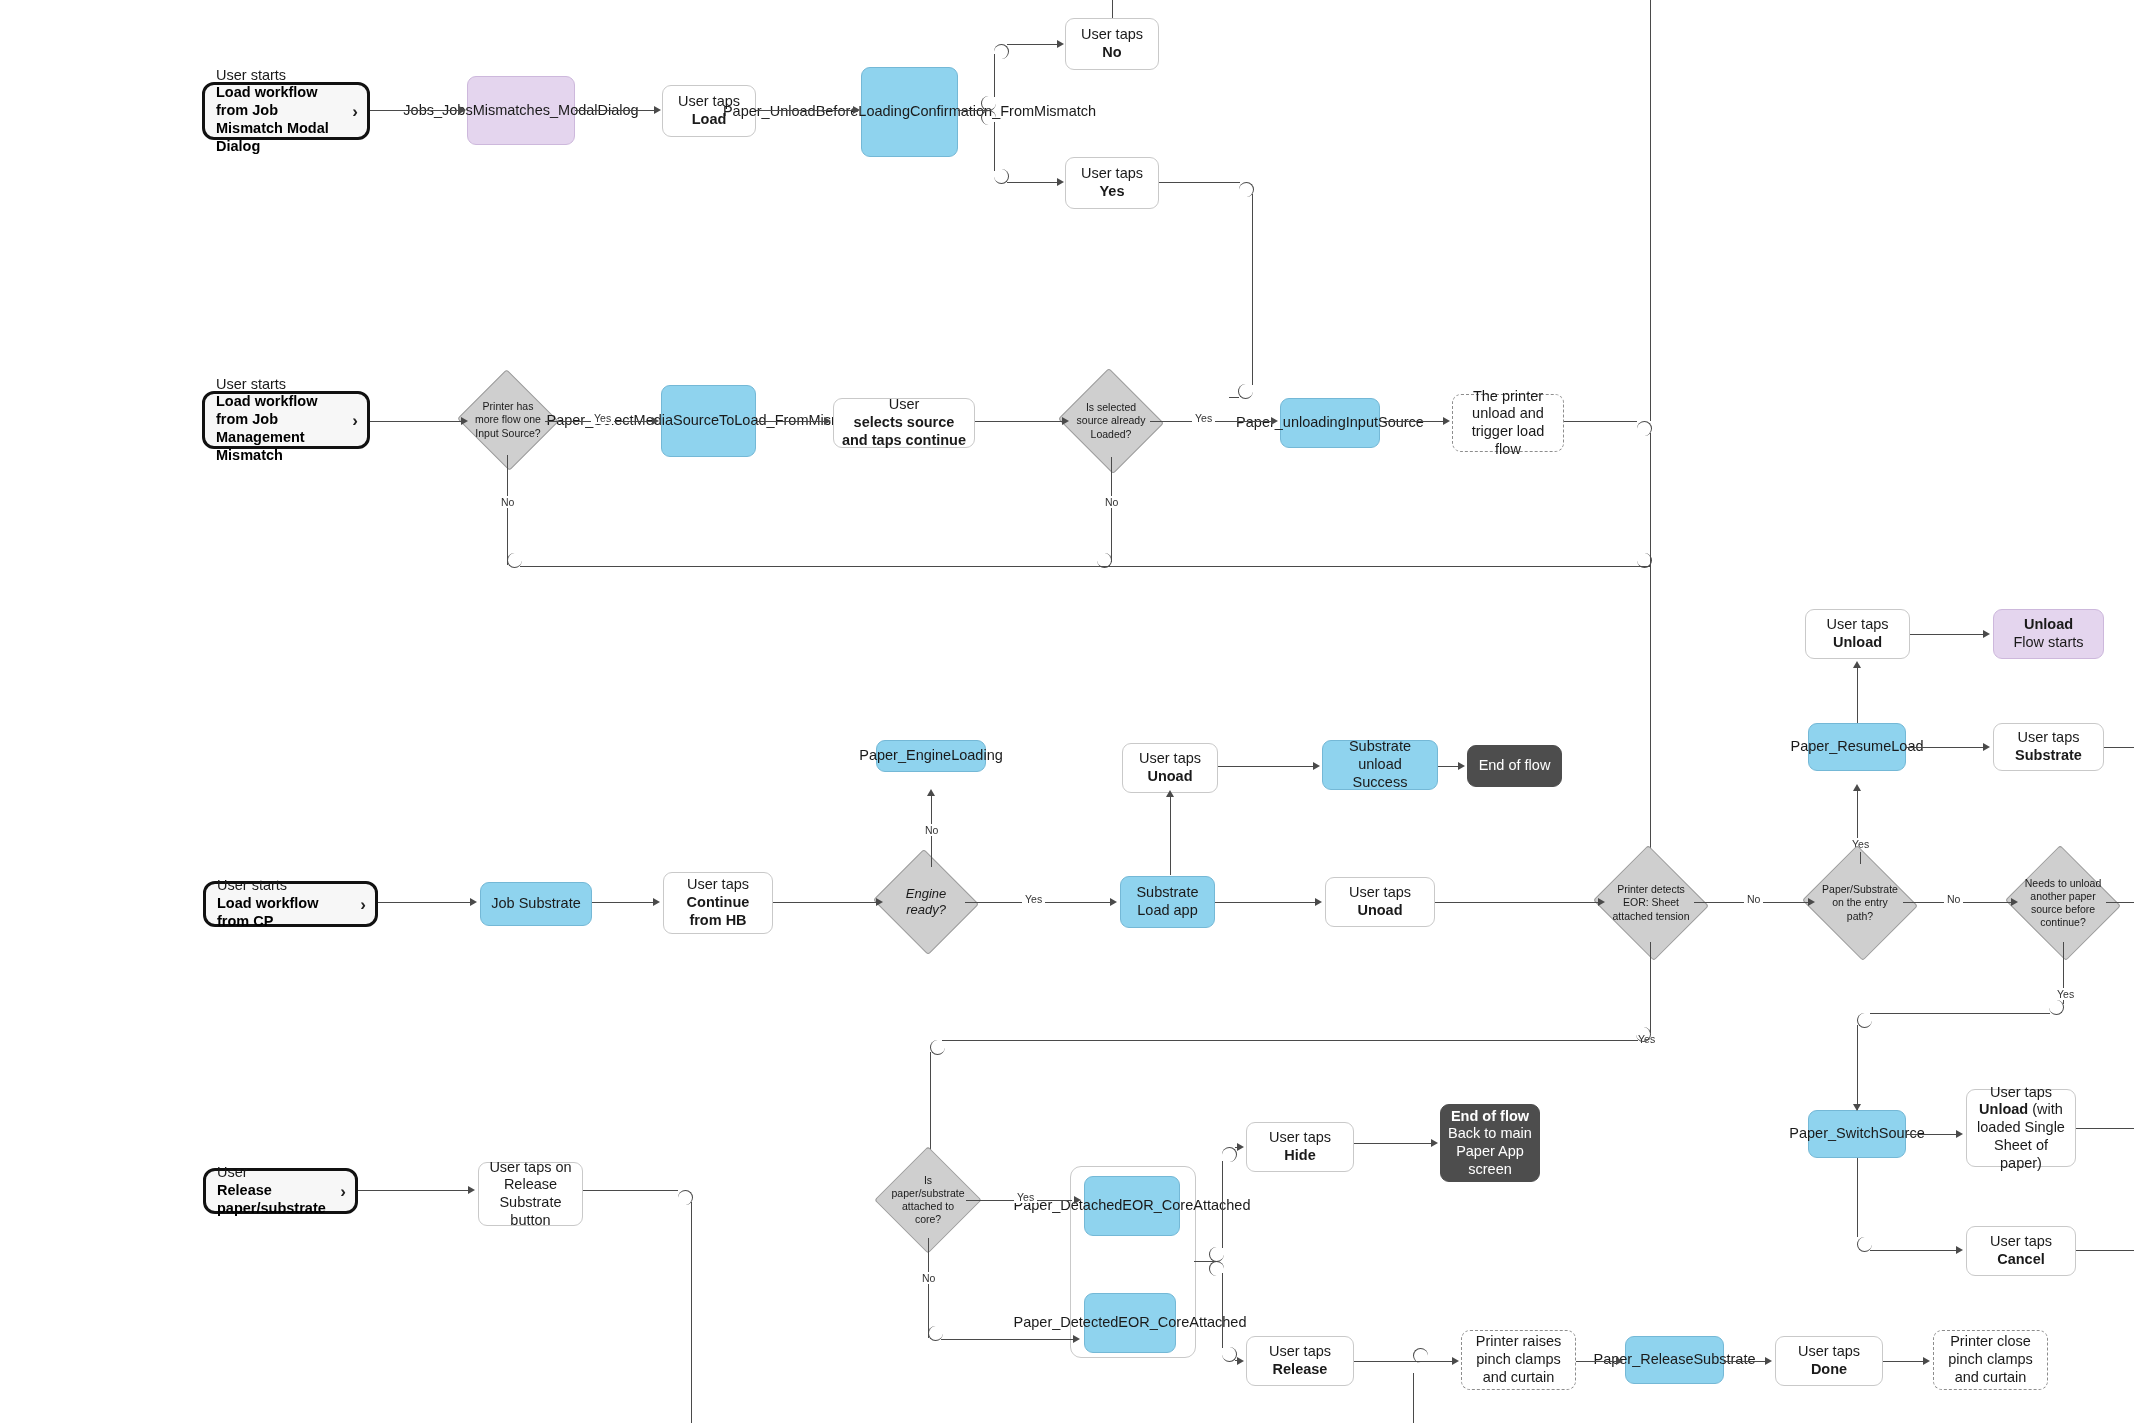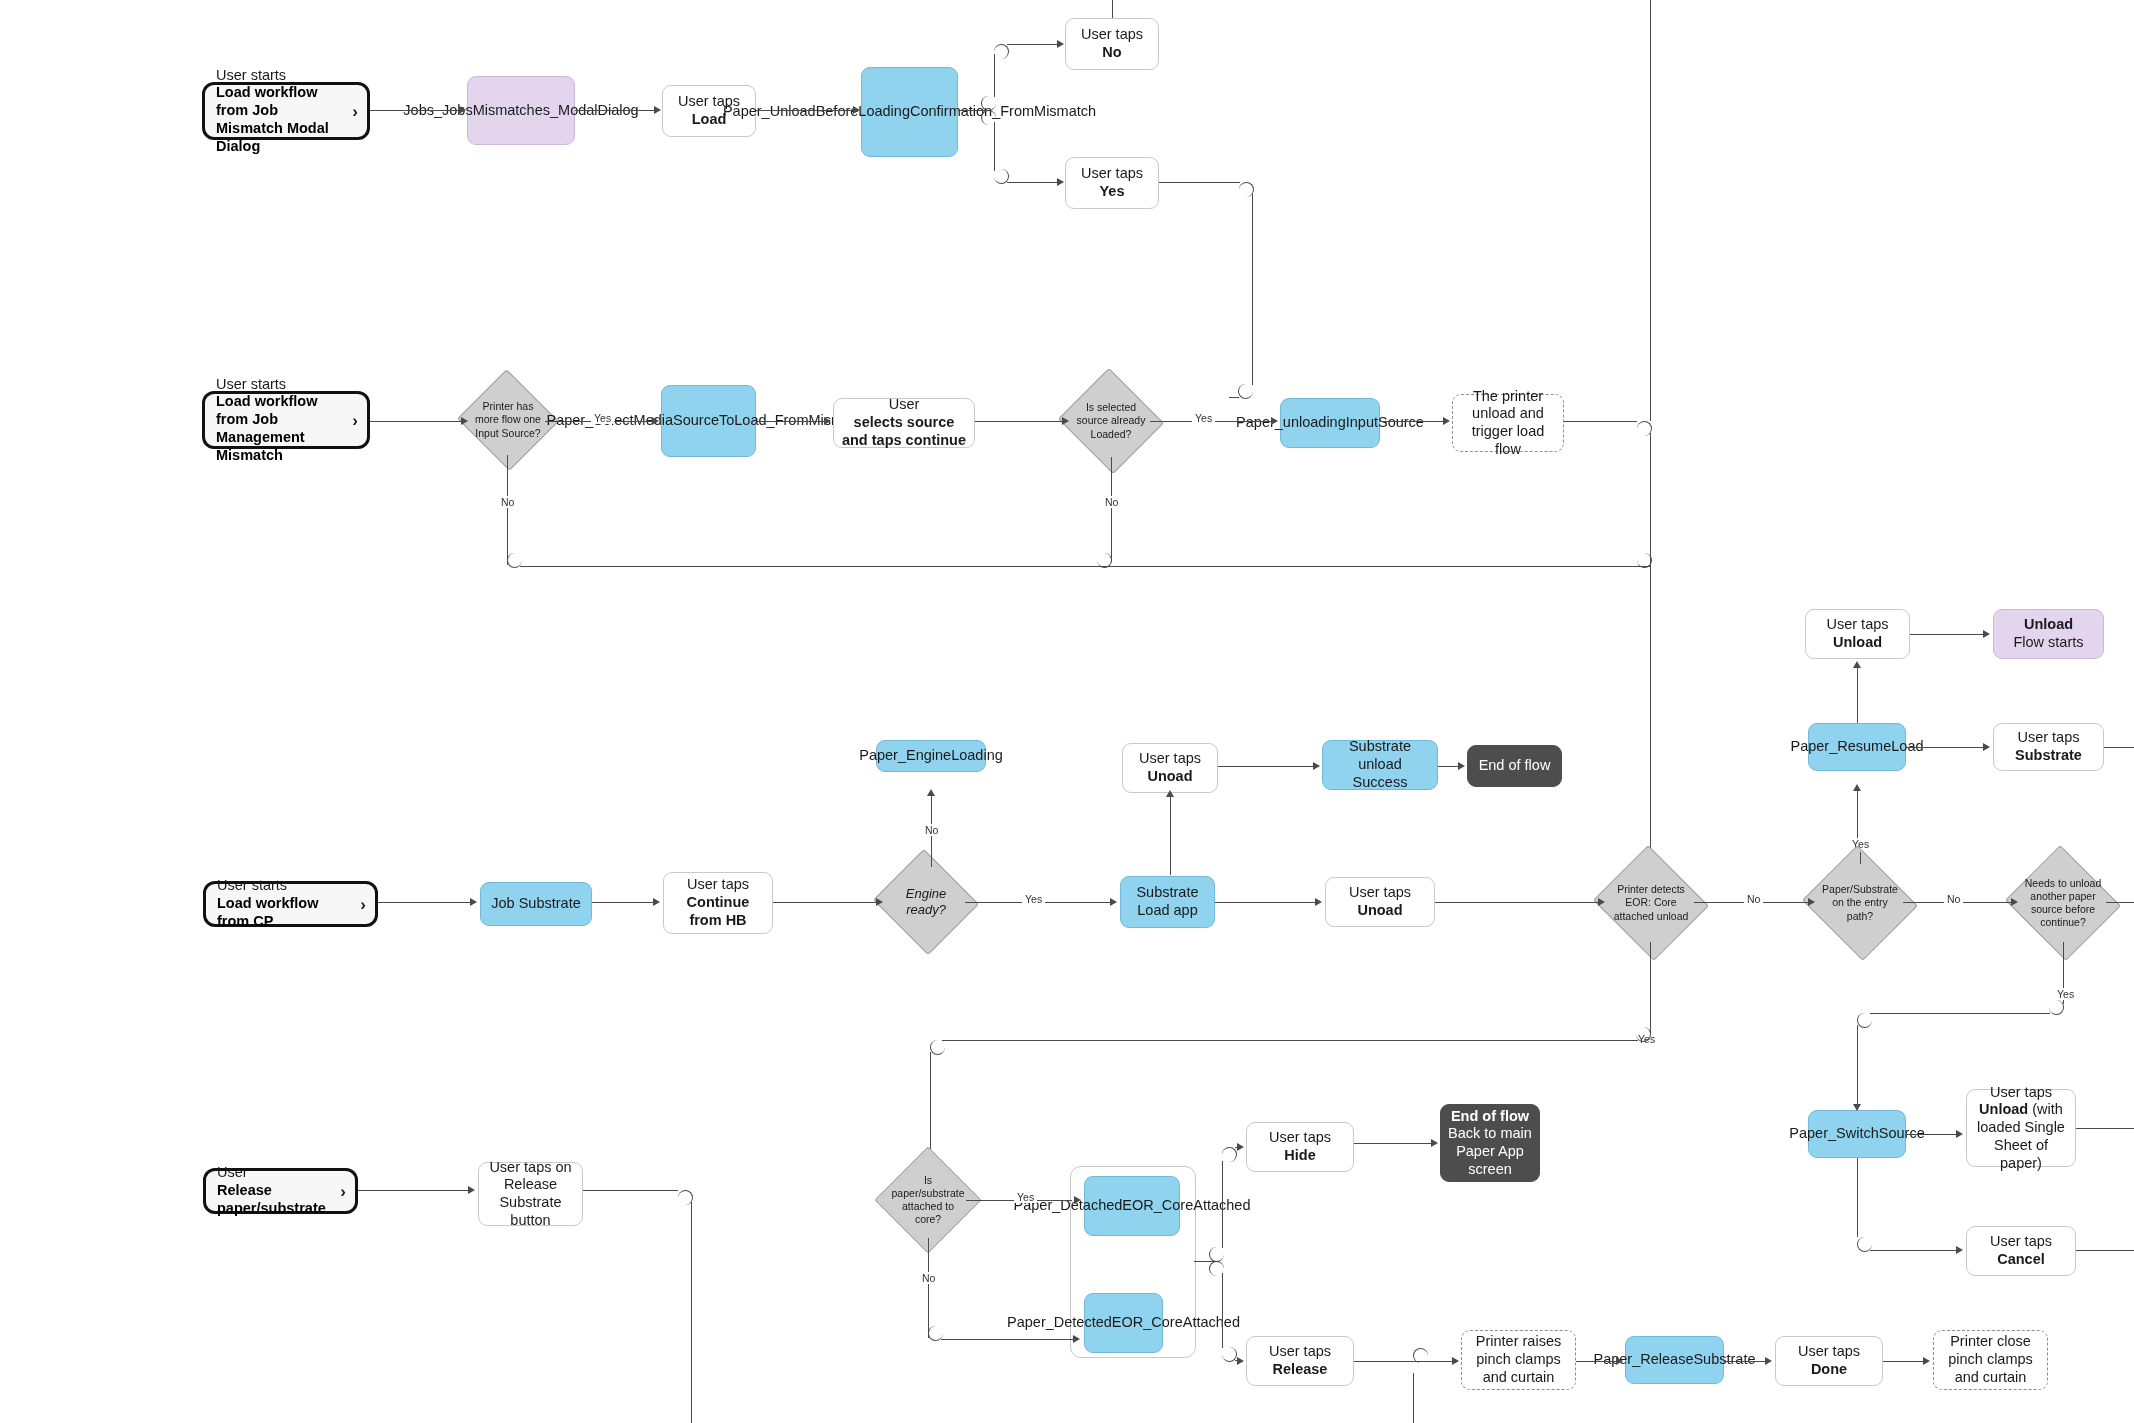--- a/index.html
+++ b/index.html
@@ -285,21 +285,21 @@
 
   <div class="node proc" style="left:1325px;top:877px;width:110px;height:50px;">
     <div>
       <div>User taps</div>
       <div><b>Unoad</b></div>
     </div>
   </div>
 
   <div class="diamond" style="left:1608px;top:864px;width:86px;height:78px;">
     <div class="shape"></div>
-    <div class="dtext">Printer detects EOR: Core attached unload</div>
+    <div class="dtext">Printer detects EOR: Sheet attached tension</div>
   </div>
 
   <div class="diamond" style="left:1817px;top:864px;width:86px;height:78px;">
     <div class="shape"></div>
     <div class="dtext">Paper/Substrate on the entry path?</div>
   </div>
 
   <div class="diamond" style="left:2020px;top:864px;width:86px;height:78px;">
     <div class="shape"></div>
     <div class="dtext">Needs to unload another paper source before continue?</div>
@@ -364,21 +364,21 @@
 
   <div class="diamond" style="left:890px;top:1162px;width:76px;height:76px;">
     <div class="shape"></div>
     <div class="dtext">Is paper/substrate attached to core?</div>
   </div>
 
   <div class="group" style="left:1070px;top:1166px;width:124px;height:190px;"></div>
 
   <div class="node blue" style="left:1084px;top:1176px;width:96px;height:60px;">Paper_DetachedEOR_CoreAttached</div>
 
-  <div class="node blue" style="left:1084px;top:1293px;width:79px;height:60px;">Paper_DetectedEOR_CoreAttached</div>
+  <div class="node blue" style="left:1084px;top:1293px;width:92px;height:60px;">Paper_DetectedEOR_CoreAttached</div>
 
   <div class="node proc" style="left:1246px;top:1122px;width:108px;height:50px;">
     <div>
       <div>User taps</div>
       <div><b>Hide</b></div>
     </div>
   </div>
 
   <div class="node dark" style="left:1440px;top:1104px;width:100px;height:78px;">
     <div>

